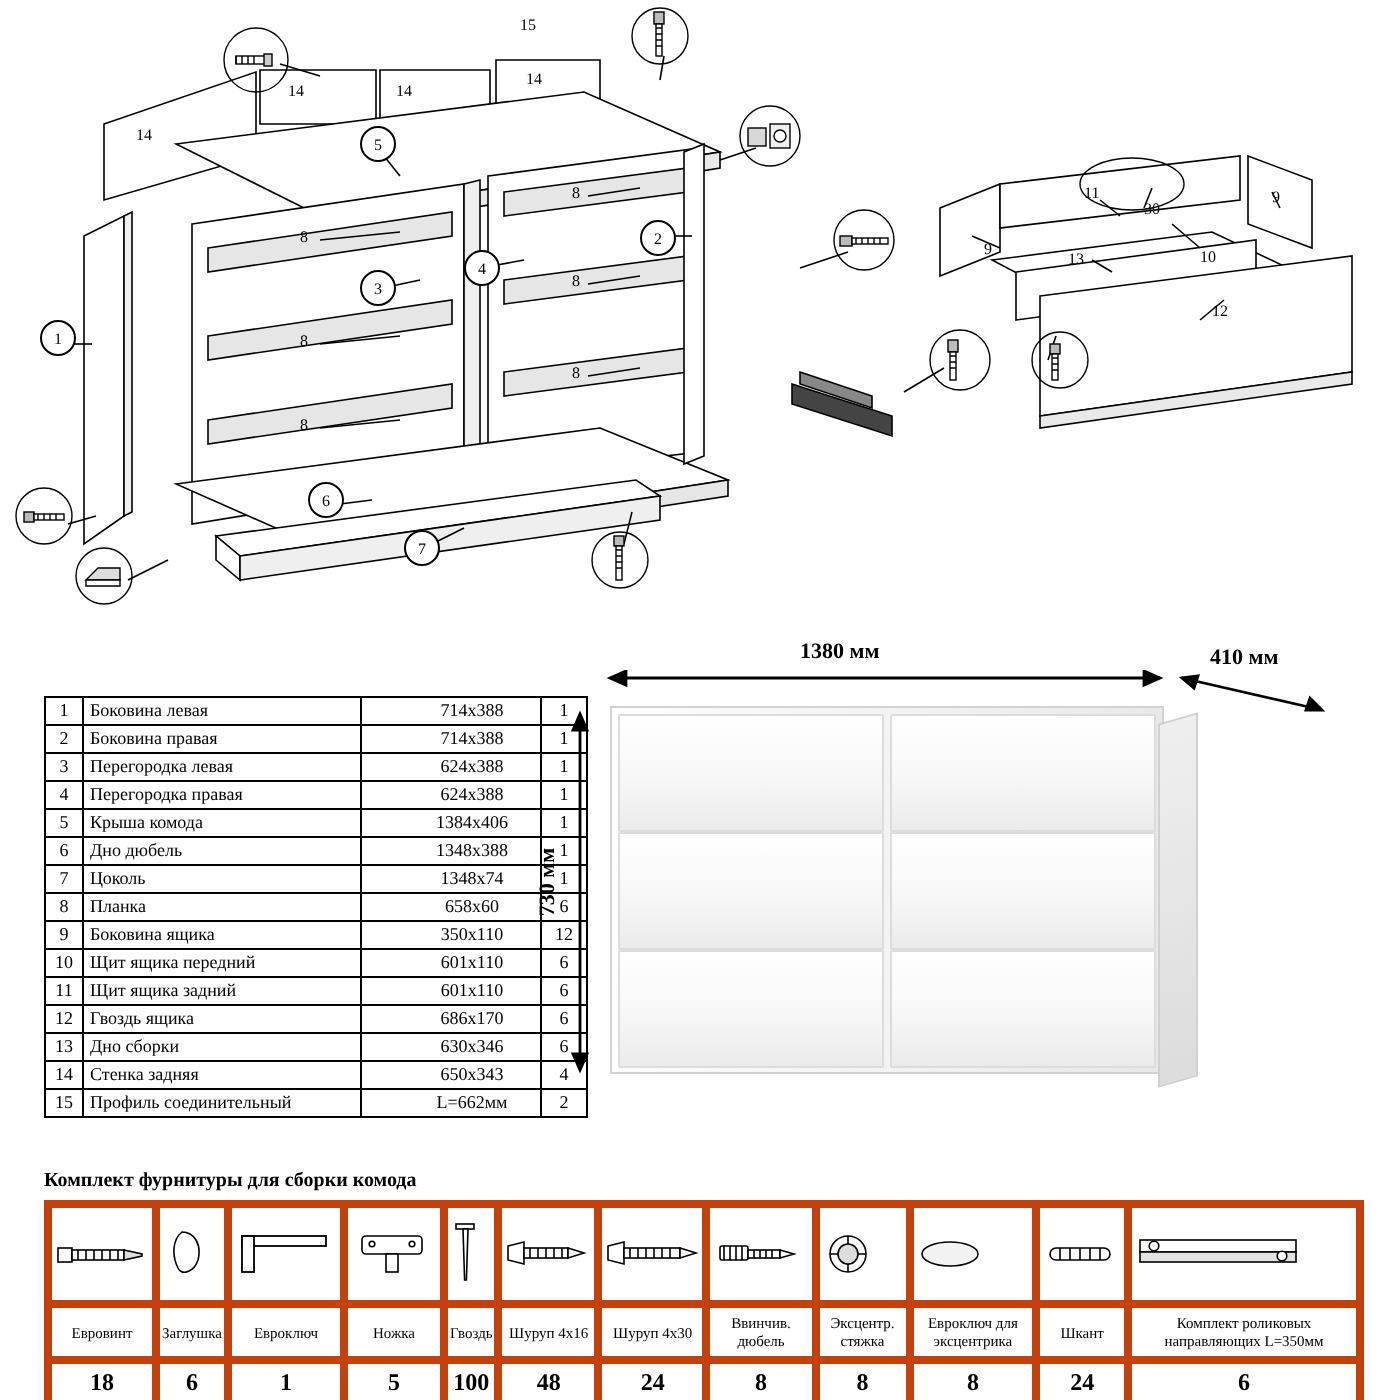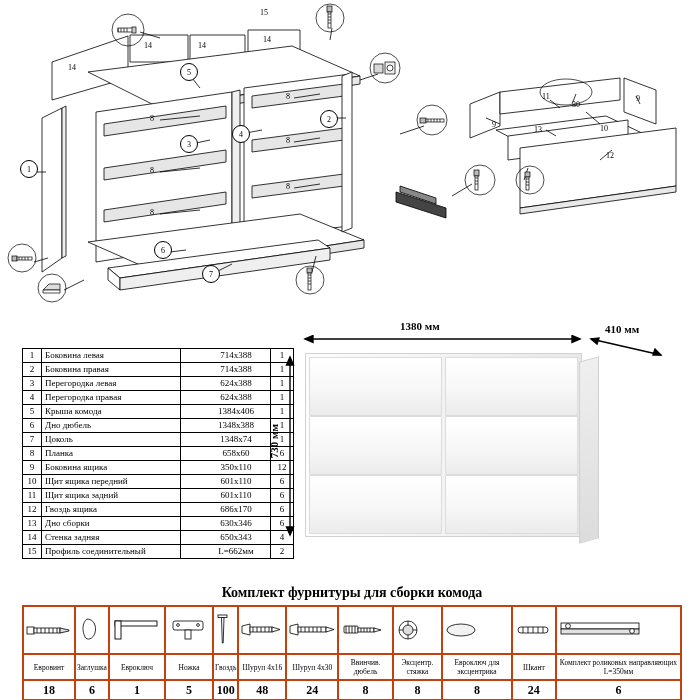--- a/index.html
+++ b/index.html
@@ -67,25 +67,25 @@
     position:absolute;right:-22px;top:6px;width:22px;height:190px;
     background:linear-gradient(180deg,#efefef,#dcdcdc);
     transform:skewY(-16deg);
     border:1px solid #d0d0d0;
   }
   .dim-txt{position:absolute;font-weight:bold;font-size:11px;font-family:"Liberation Serif", serif;}
 
   
   #kit{position:absolute;left:22px;top:585px;width:660px;}
   #kit .kit-title{
-    text-align:center;font-weight:bold;font-size:14px;
+    font-weight:bold;font-size:10px;
     font-family:"Liberation Serif", serif;margin-bottom:4px;
   }
   #kittab{border-collapse:collapse;width:660px;font-size:8px;font-family:"Liberation Serif", serif;}
-  #kittab td{border:2px solid #c2410c;text-align:center;vertical-align:middle;}
+  #kittab td{border:4px solid #c2410c;text-align:center;vertical-align:middle;}
   #kittab tr.icons td{height:44px;}
   #kittab tr.names td{height:22px;font-size:7.5px;line-height:9px;padding:1px;}
   #kittab tr.counts td{height:16px;font-size:12px;font-weight:bold;}
 
   svg{display:block;}
 </style>
 </head>
 <body>
 
 <div class="wrap">

